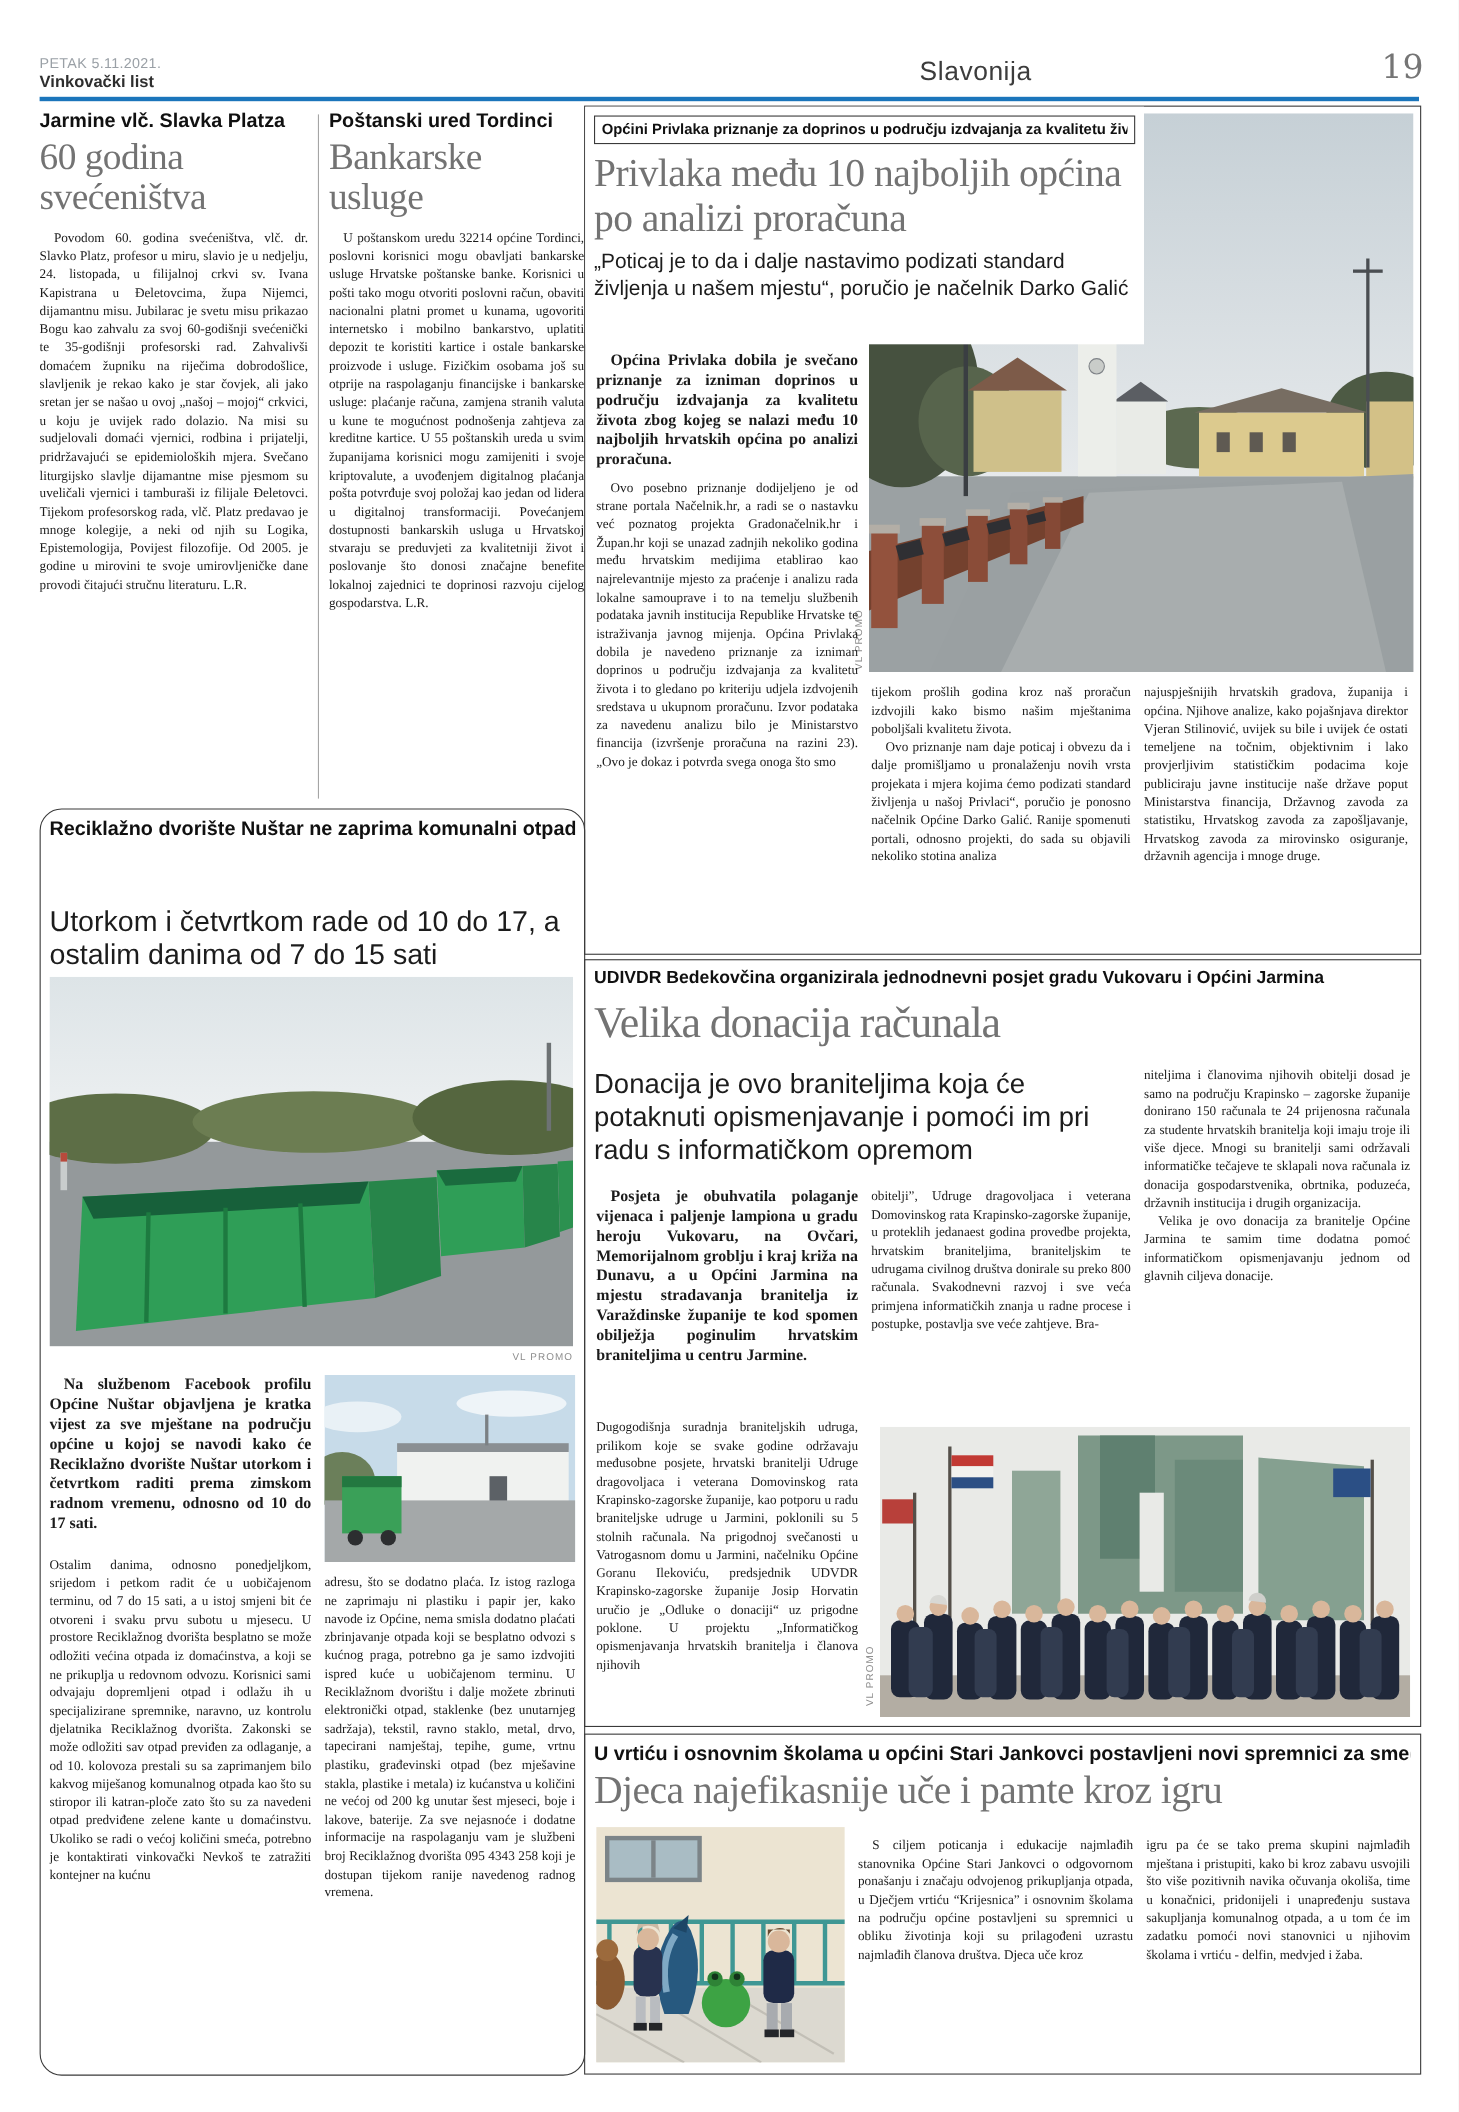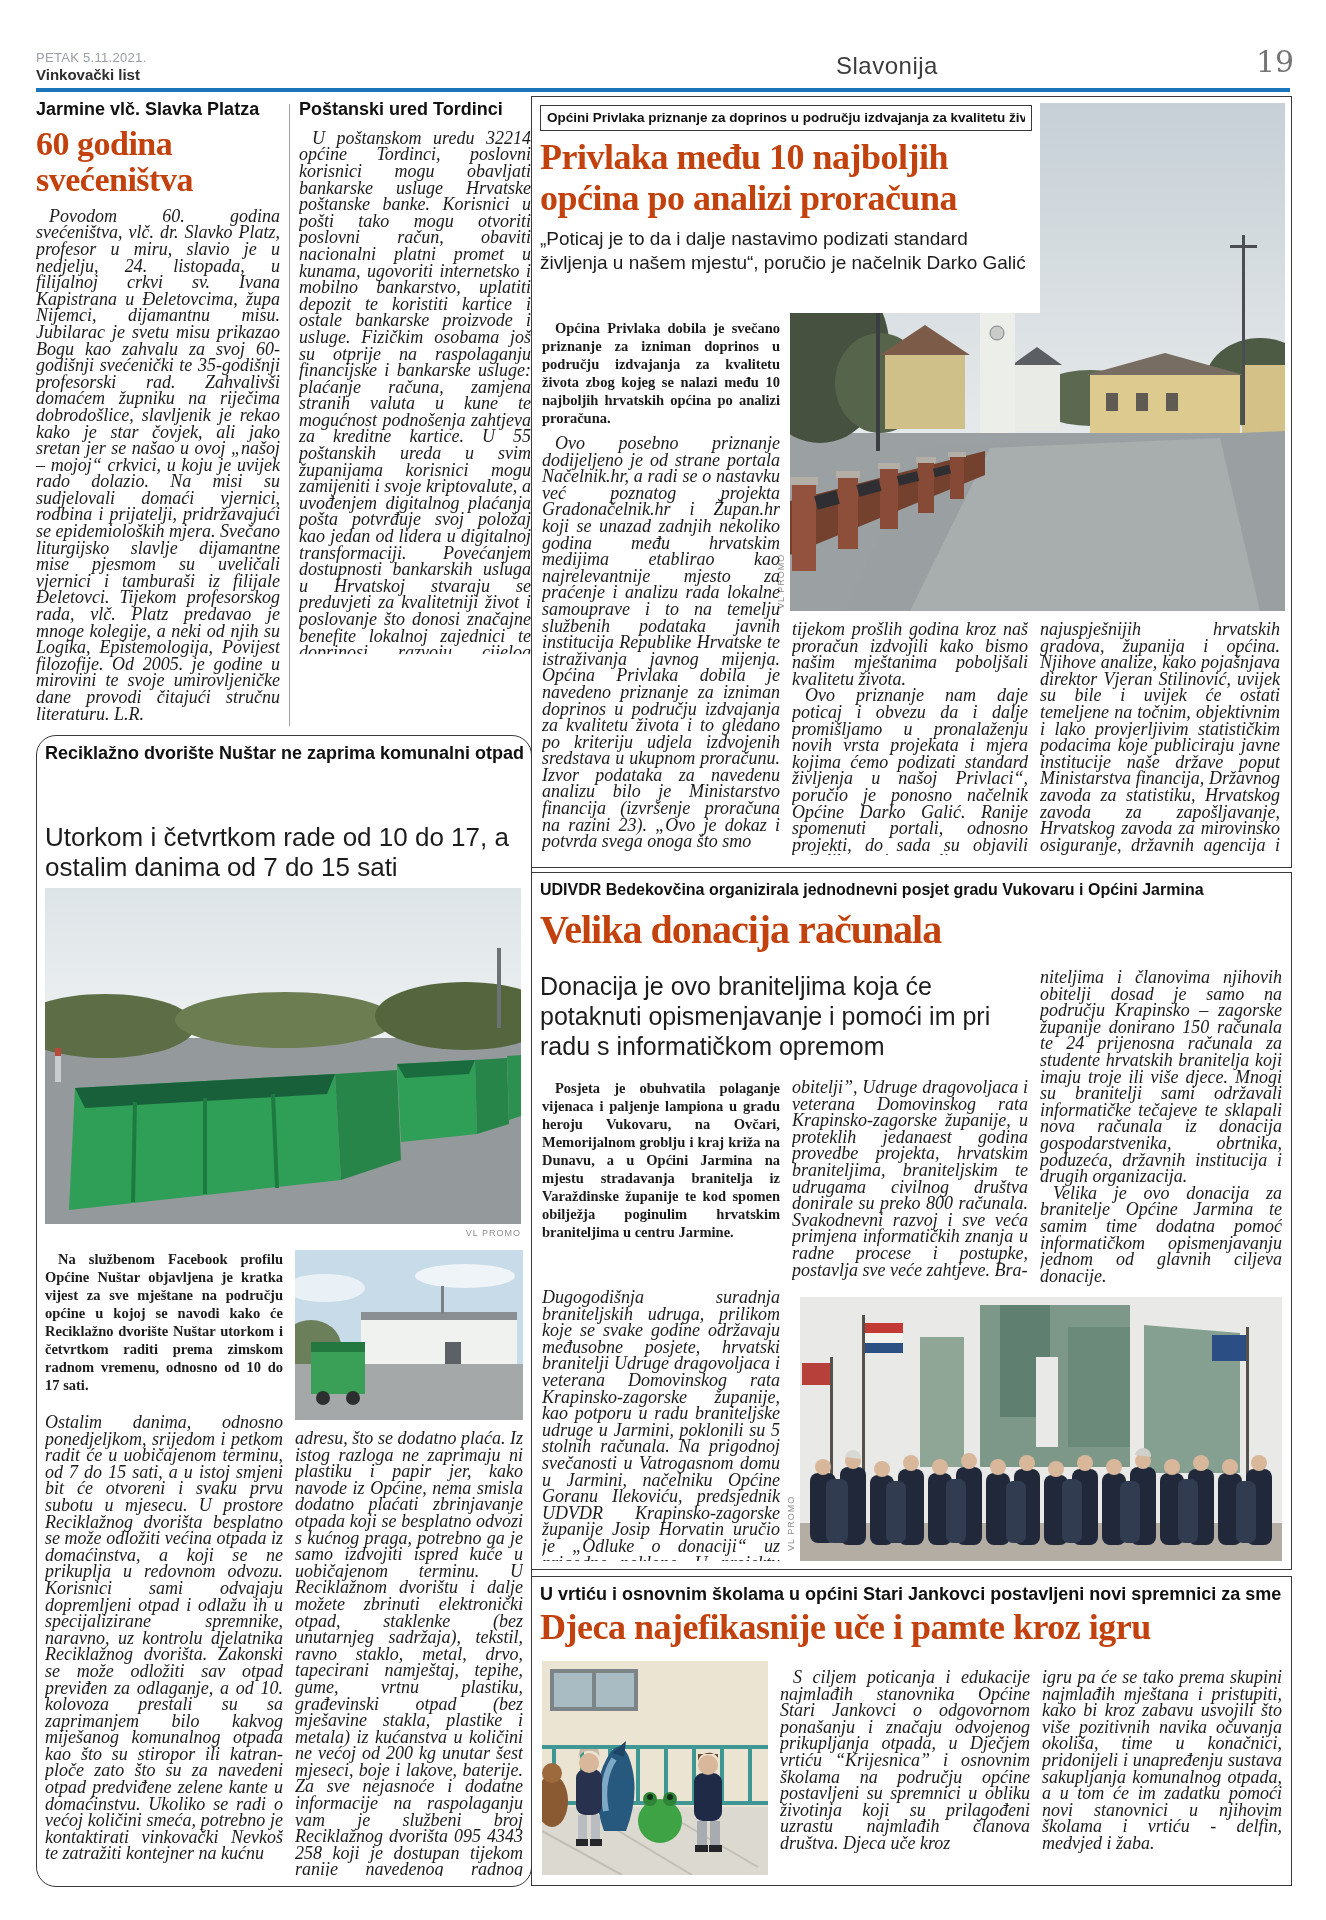--- a/index.html
+++ b/index.html
@@ -9,23 +9,23 @@
   .abs{position:absolute;}
   
   .hdr-date{font-family:"Liberation Sans",sans-serif;font-size:13px;color:#9aa0a6;letter-spacing:.3px;}
   .hdr-pub{font-family:"Liberation Sans",sans-serif;font-size:15px;font-weight:bold;color:#2e2e2e;}
   .hdr-section{font-family:"Liberation Sans",sans-serif;font-size:24px;color:#3c3c3c;letter-spacing:.5px;}
   .hdr-page{font-family:"DejaVu Serif",serif;font-size:30px;color:#757575;}
   .blue-rule{height:4px;}
   
   .kicker{font-family:"Liberation Sans",sans-serif;font-weight:bold;color:#101010;font-size:18px;line-height:1.1;white-space:nowrap;overflow:hidden;}
   .kicker.small{font-size:13.5px;}
-  .headline{font-family:"Liberation Serif",serif;font-weight:bold;color:#c2410c;letter-spacing:-.5px;}
+  .headline{font-family:"Liberation Serif",serif;font-weight:normal;color:#737373;letter-spacing:-.5px;}
   .subhead{font-family:"Liberation Sans",sans-serif;color:#1c1c1c;}
-  .bodycol{font-size:18px;line-height:16.6px;text-align:justify;overflow:hidden;font-style:italic;}
+  .bodycol{font-size:12px;line-height:16.6px;text-align:justify;overflow:hidden;}
   .bodycol p{margin:0;text-indent:13px;}
   .bodycol.cont p:first-child{text-indent:0;}
   .lead{font-weight:bold;font-size:14.5px;line-height:18px;text-align:justify;overflow:hidden;}
   .lead p{margin:0;text-indent:13px;}
   .vline{border-left:1px solid #a5a5a5;width:0;}
   .article-box{border:1px solid #3a3a3a;}
   .kicker-box{border:1px solid #3a3a3a;display:flex;align-items:center;padding:0 6px;box-sizing:border-box;}
   .credit-v{writing-mode:vertical-rl;transform:rotate(180deg);font-family:"Liberation Sans",sans-serif;
             font-size:9px;color:#8d8d8d;letter-spacing:1px;text-align:left;}
   .credit-h{font-family:"Liberation Sans",sans-serif;font-size:9px;color:#8d8d8d;letter-spacing:1px;text-align:right;}
@@ -47,20 +47,21 @@
     <div class="kicker" style="font-size:18px;">Jarmine vlč. Slavka Platza</div>
     <div class="headline" style="margin-top:6px;font-size:34px;line-height:36px;">60 godina svećeništva</div>
     <div class="bodycol" style="margin-top:10px;height:524px;">
         <p>Povodom 60. godina svećeništva, vlč. dr. Slavko Platz, profesor u miru, slavio je u nedjelju, 24. listopada, u filijalnoj crkvi sv. Ivana Kapistrana u Đeletovcima, župa Nijemci, dijamantnu misu. Jubilarac je svetu misu prikazao Bogu kao zahvalu za svoj 60-godišnji svećenički te 35-godišnji profesorski rad. Zahvalivši domaćem župniku na riječima dobrodošlice, slavljenik je rekao kako je star čovjek, ali jako sretan jer se našao u ovoj „našoj – mojoj“ crkvici, u koju je uvijek rado dolazio. Na misi su sudjelovali domaći vjernici, rodbina i prijatelji, pridržavajući se epidemioloških mjera. Svečano liturgijsko slavlje dijamantne mise pjesmom su uveličali vjernici i tamburaši iz filijale Đeletovci. Tijekom profesorskog rada, vlč. Platz predavao je mnoge kolegije, a neki od njih su Logika, Epistemologija, Povijest filozofije. Od 2005. je godine u mirovini te svoje umirovljeničke dane provodi čitajući stručnu literaturu. L.R.</p>
       </div>
   </div>
   <div class="abs vline" style="left:289px;top:104px;height:622px;"></div>
 
   <div class="abs" style="left:299px;top:100px;width:232px;height:628px;">
     <div class="kicker" style="font-size:18px;">Poštanski ured Tordinci</div>
+    <div class="headline" style="margin-top:6px;font-size:34px;line-height:36px;">Bankarske usluge</div>
     <div class="bodycol" style="margin-top:10px;height:524px;">
         <p>U poštanskom uredu 32214 općine Tordinci, poslovni korisnici mogu obavljati bankarske usluge Hrvatske poštanske banke. Korisnici u pošti tako mogu otvoriti poslovni račun, obaviti nacionalni platni promet u kunama, ugovoriti internetsko i mobilno bankarstvo, uplatiti depozit te koristiti kartice i ostale bankarske proizvode i usluge. Fizičkim osobama još su otprije na raspolaganju financijske i bankarske usluge: plaćanje računa, zamjena stranih valuta u kune te mogućnost podnošenja zahtjeva za kreditne kartice. U 55 poštanskih ureda u svim županijama korisnici mogu zamijeniti i svoje kriptovalute, a uvođenjem digitalnog plaćanja pošta potvrđuje svoj položaj kao jedan od lidera u digitalnoj transformaciji. Povećanjem dostupnosti bankarskih usluga u Hrvatskoj stvaraju se preduvjeti za kvalitetniji život i poslovanje što donosi značajne benefite lokalnoj zajednici te doprinosi razvoju cijelog gospodarstva. L.R.</p>
       </div>
   </div>
 
   <div class="abs article-box" style="left:531px;top:96px;width:759px;height:770px;">
 
     <div class="abs photo" style="left:258px;top:6px;">
       <svg width="495" height="508" viewBox="0 0 495 508" xmlns="http://www.w3.org/2000/svg">
         <defs>

